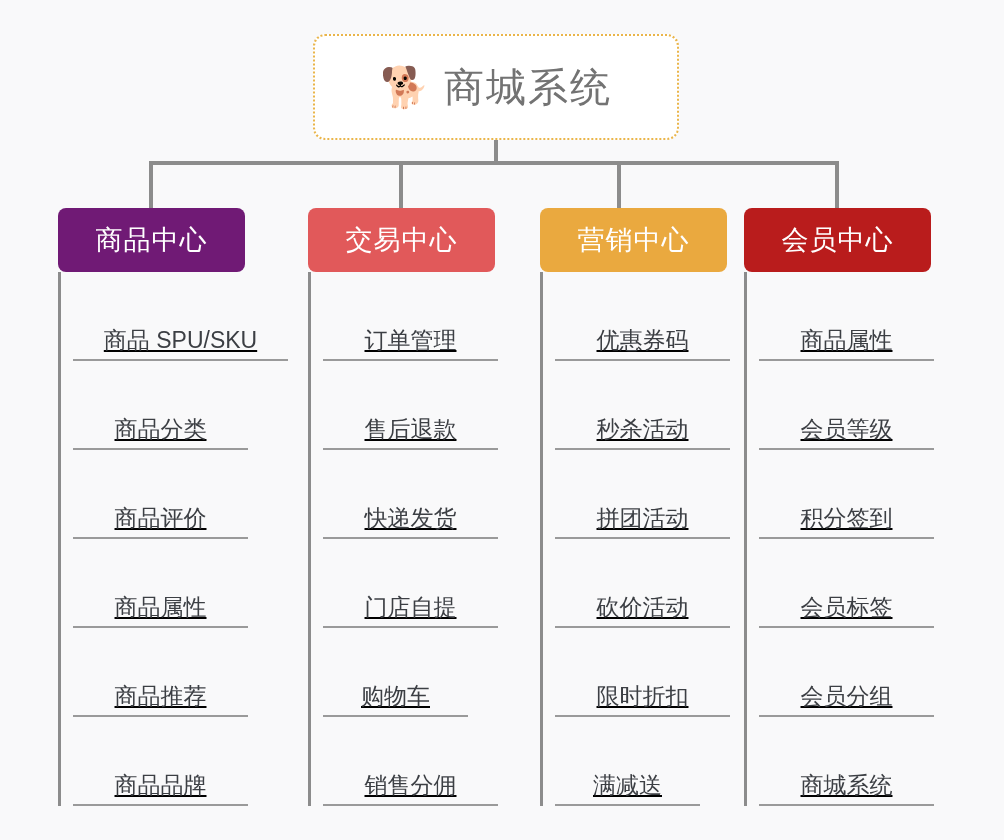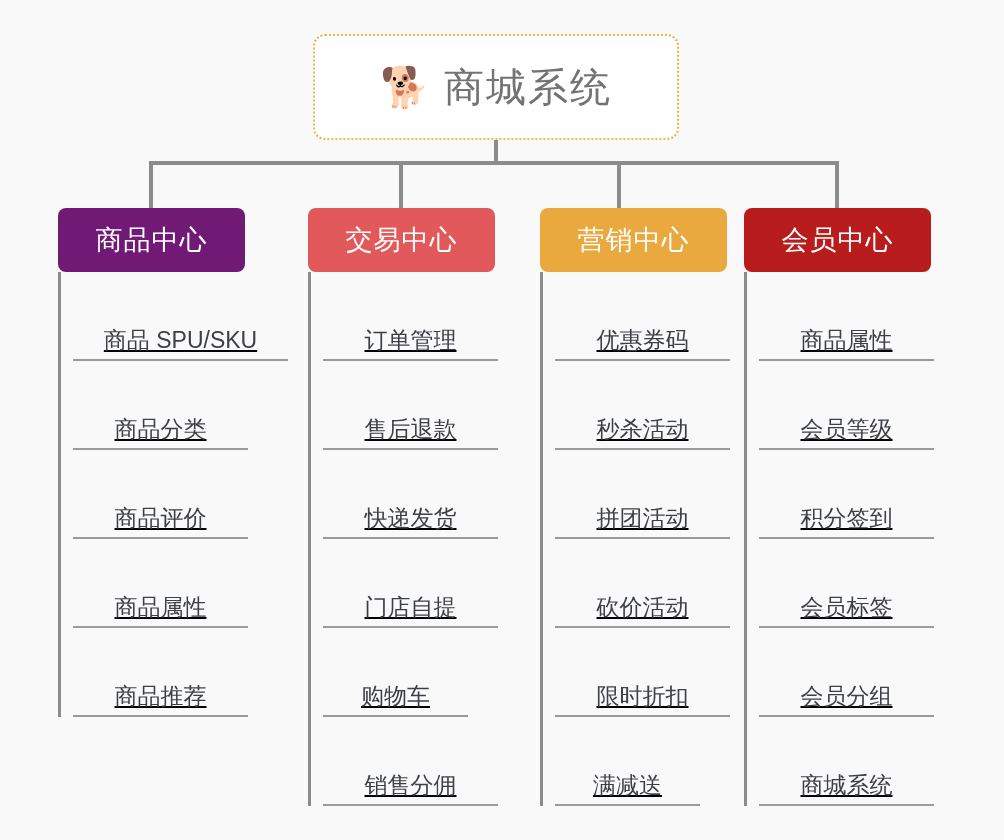--- a/index.html
+++ b/index.html
@@ -155,20 +155,23 @@
         </div>
       <div class="leaf-item w-med">
           <span class="leaf-label">商品评价</span>
         </div>
       <div class="leaf-item w-med">
           <span class="leaf-label">商品属性</span>
         </div>
       <div class="leaf-item w-med">
           <span class="leaf-label">商品推荐</span>
         </div>
+      <div class="leaf-item w-med">
+          <span class="leaf-label">商品品牌</span>
+        </div>
     </div>
   </div>
 
   <div class="column" style="left:308px">
     <div class="col-header" style="background: rgb(225, 89, 90);">
       <span class="col-header-label">交易中心</span>
     </div>
     <div class="leaf-list">
       <div class="leaf-item w-med">
           <span class="leaf-label">订单管理</span>

